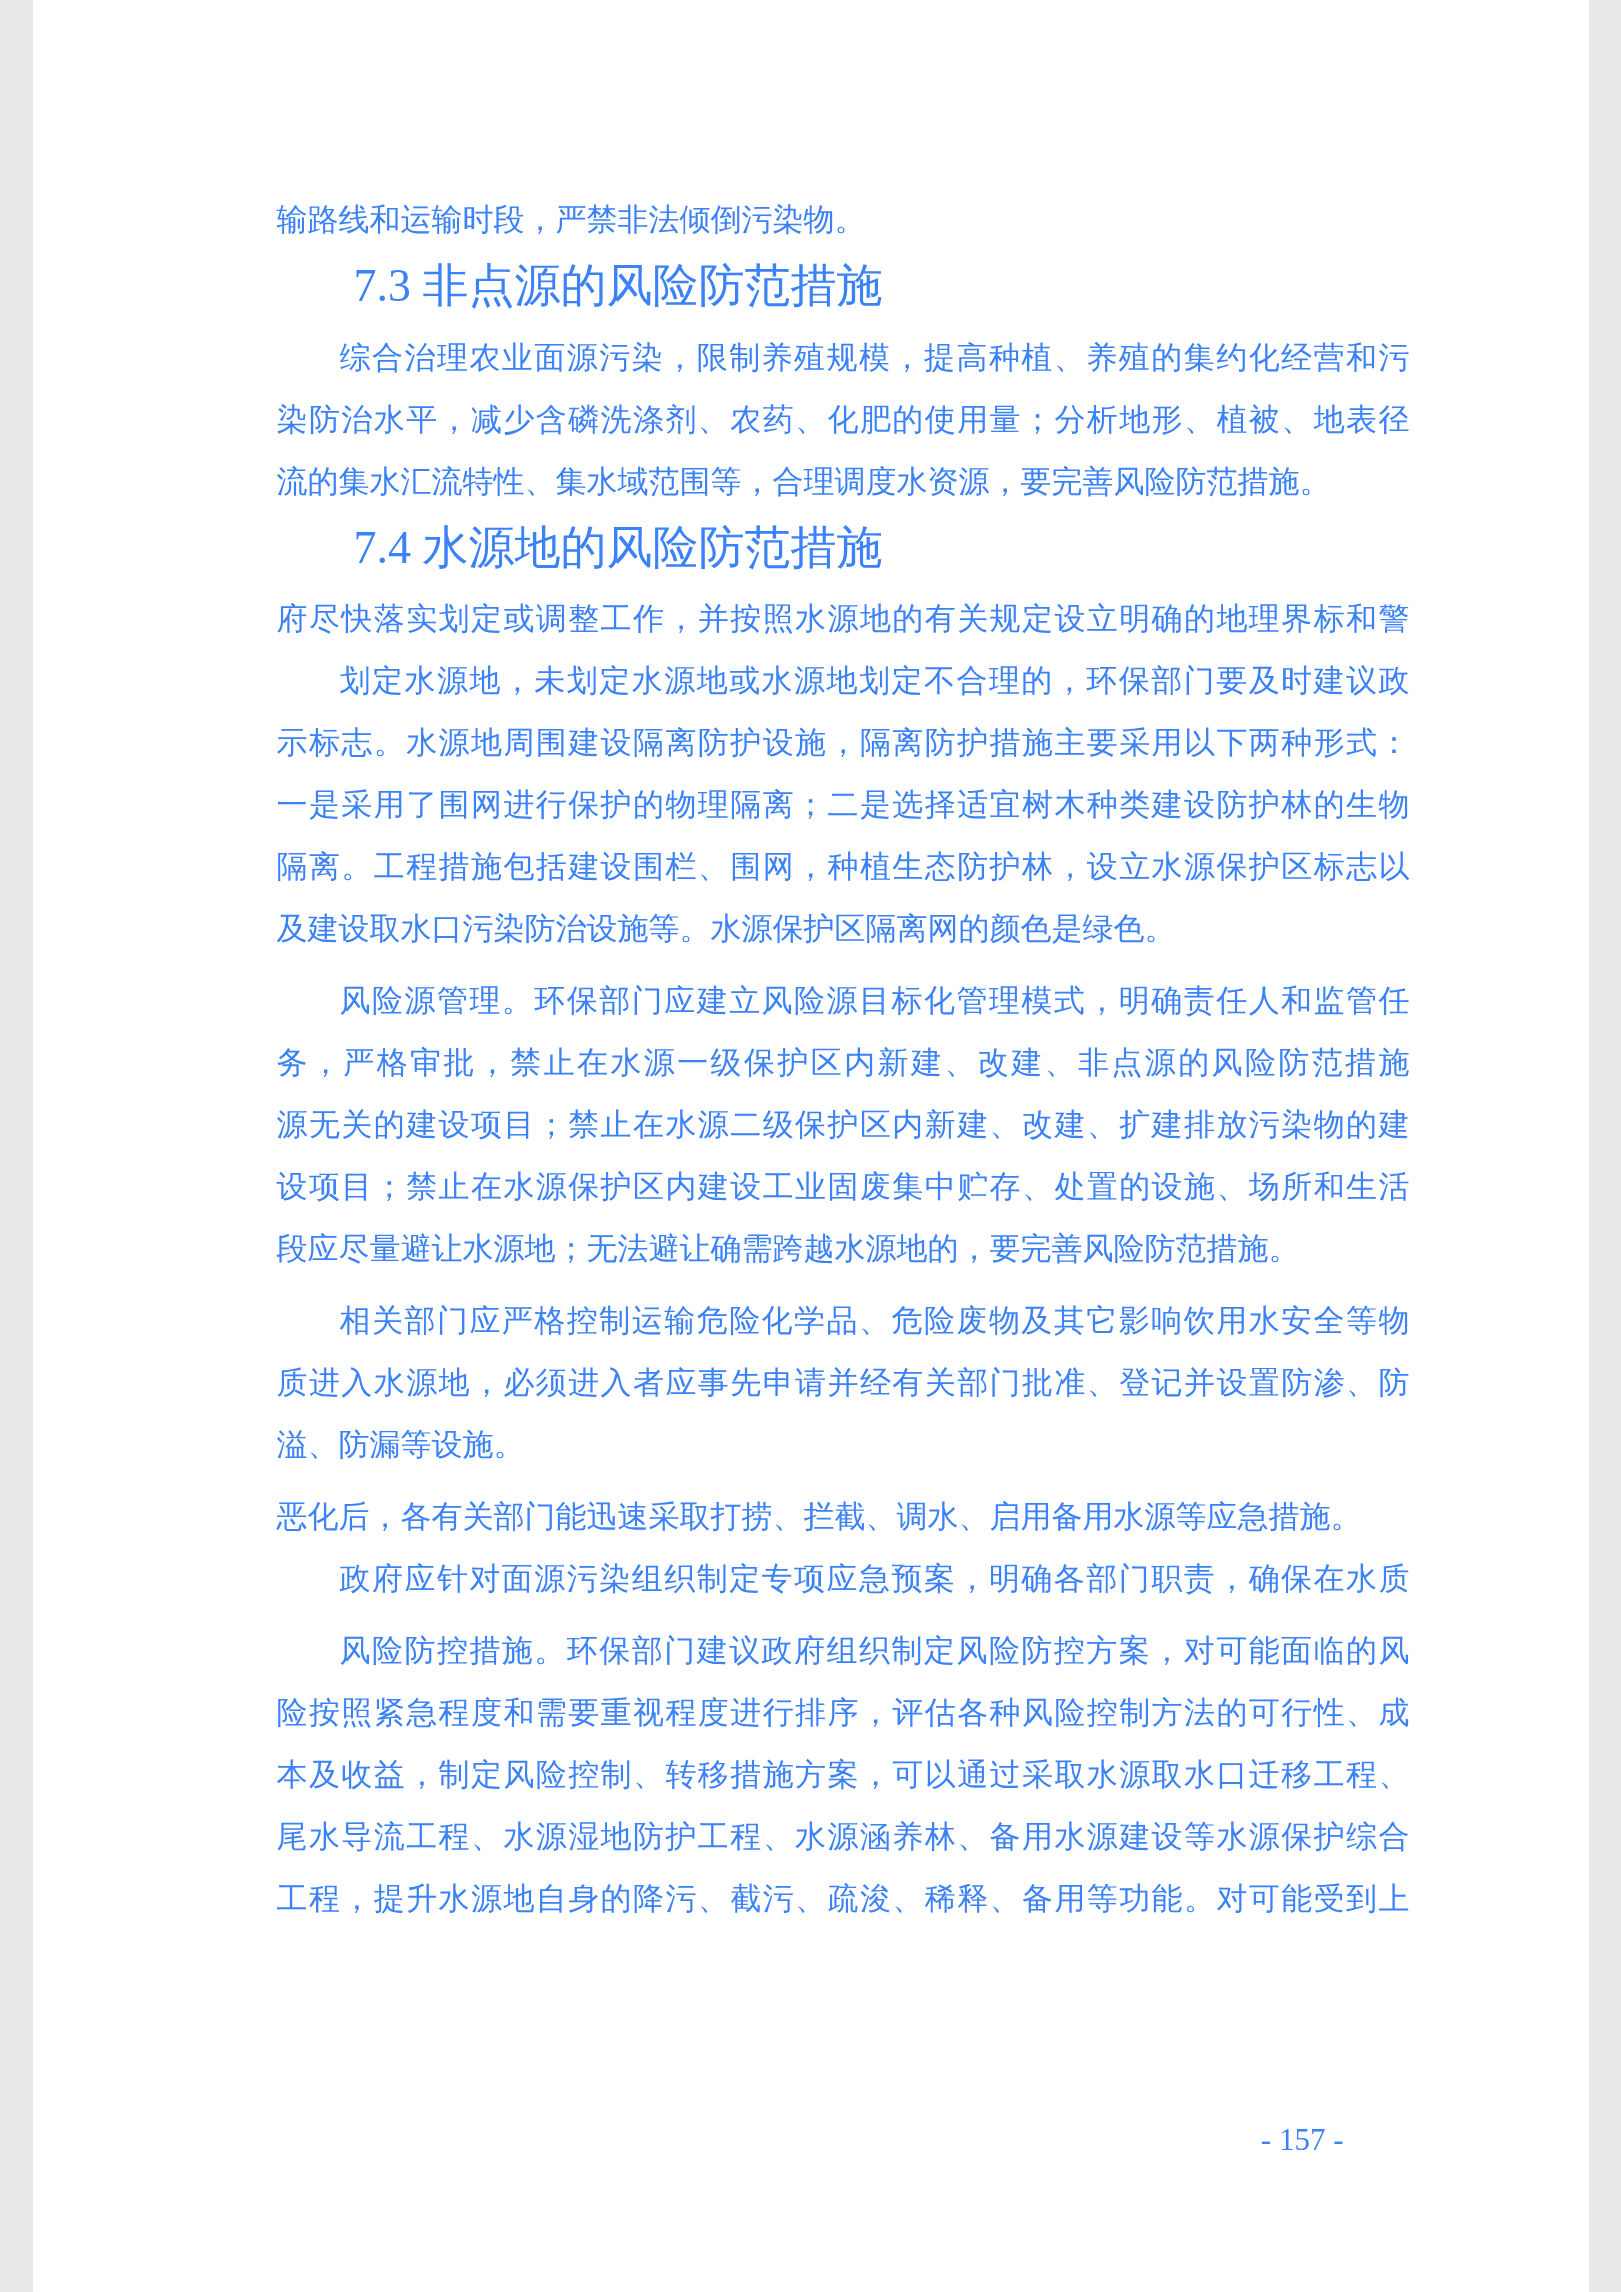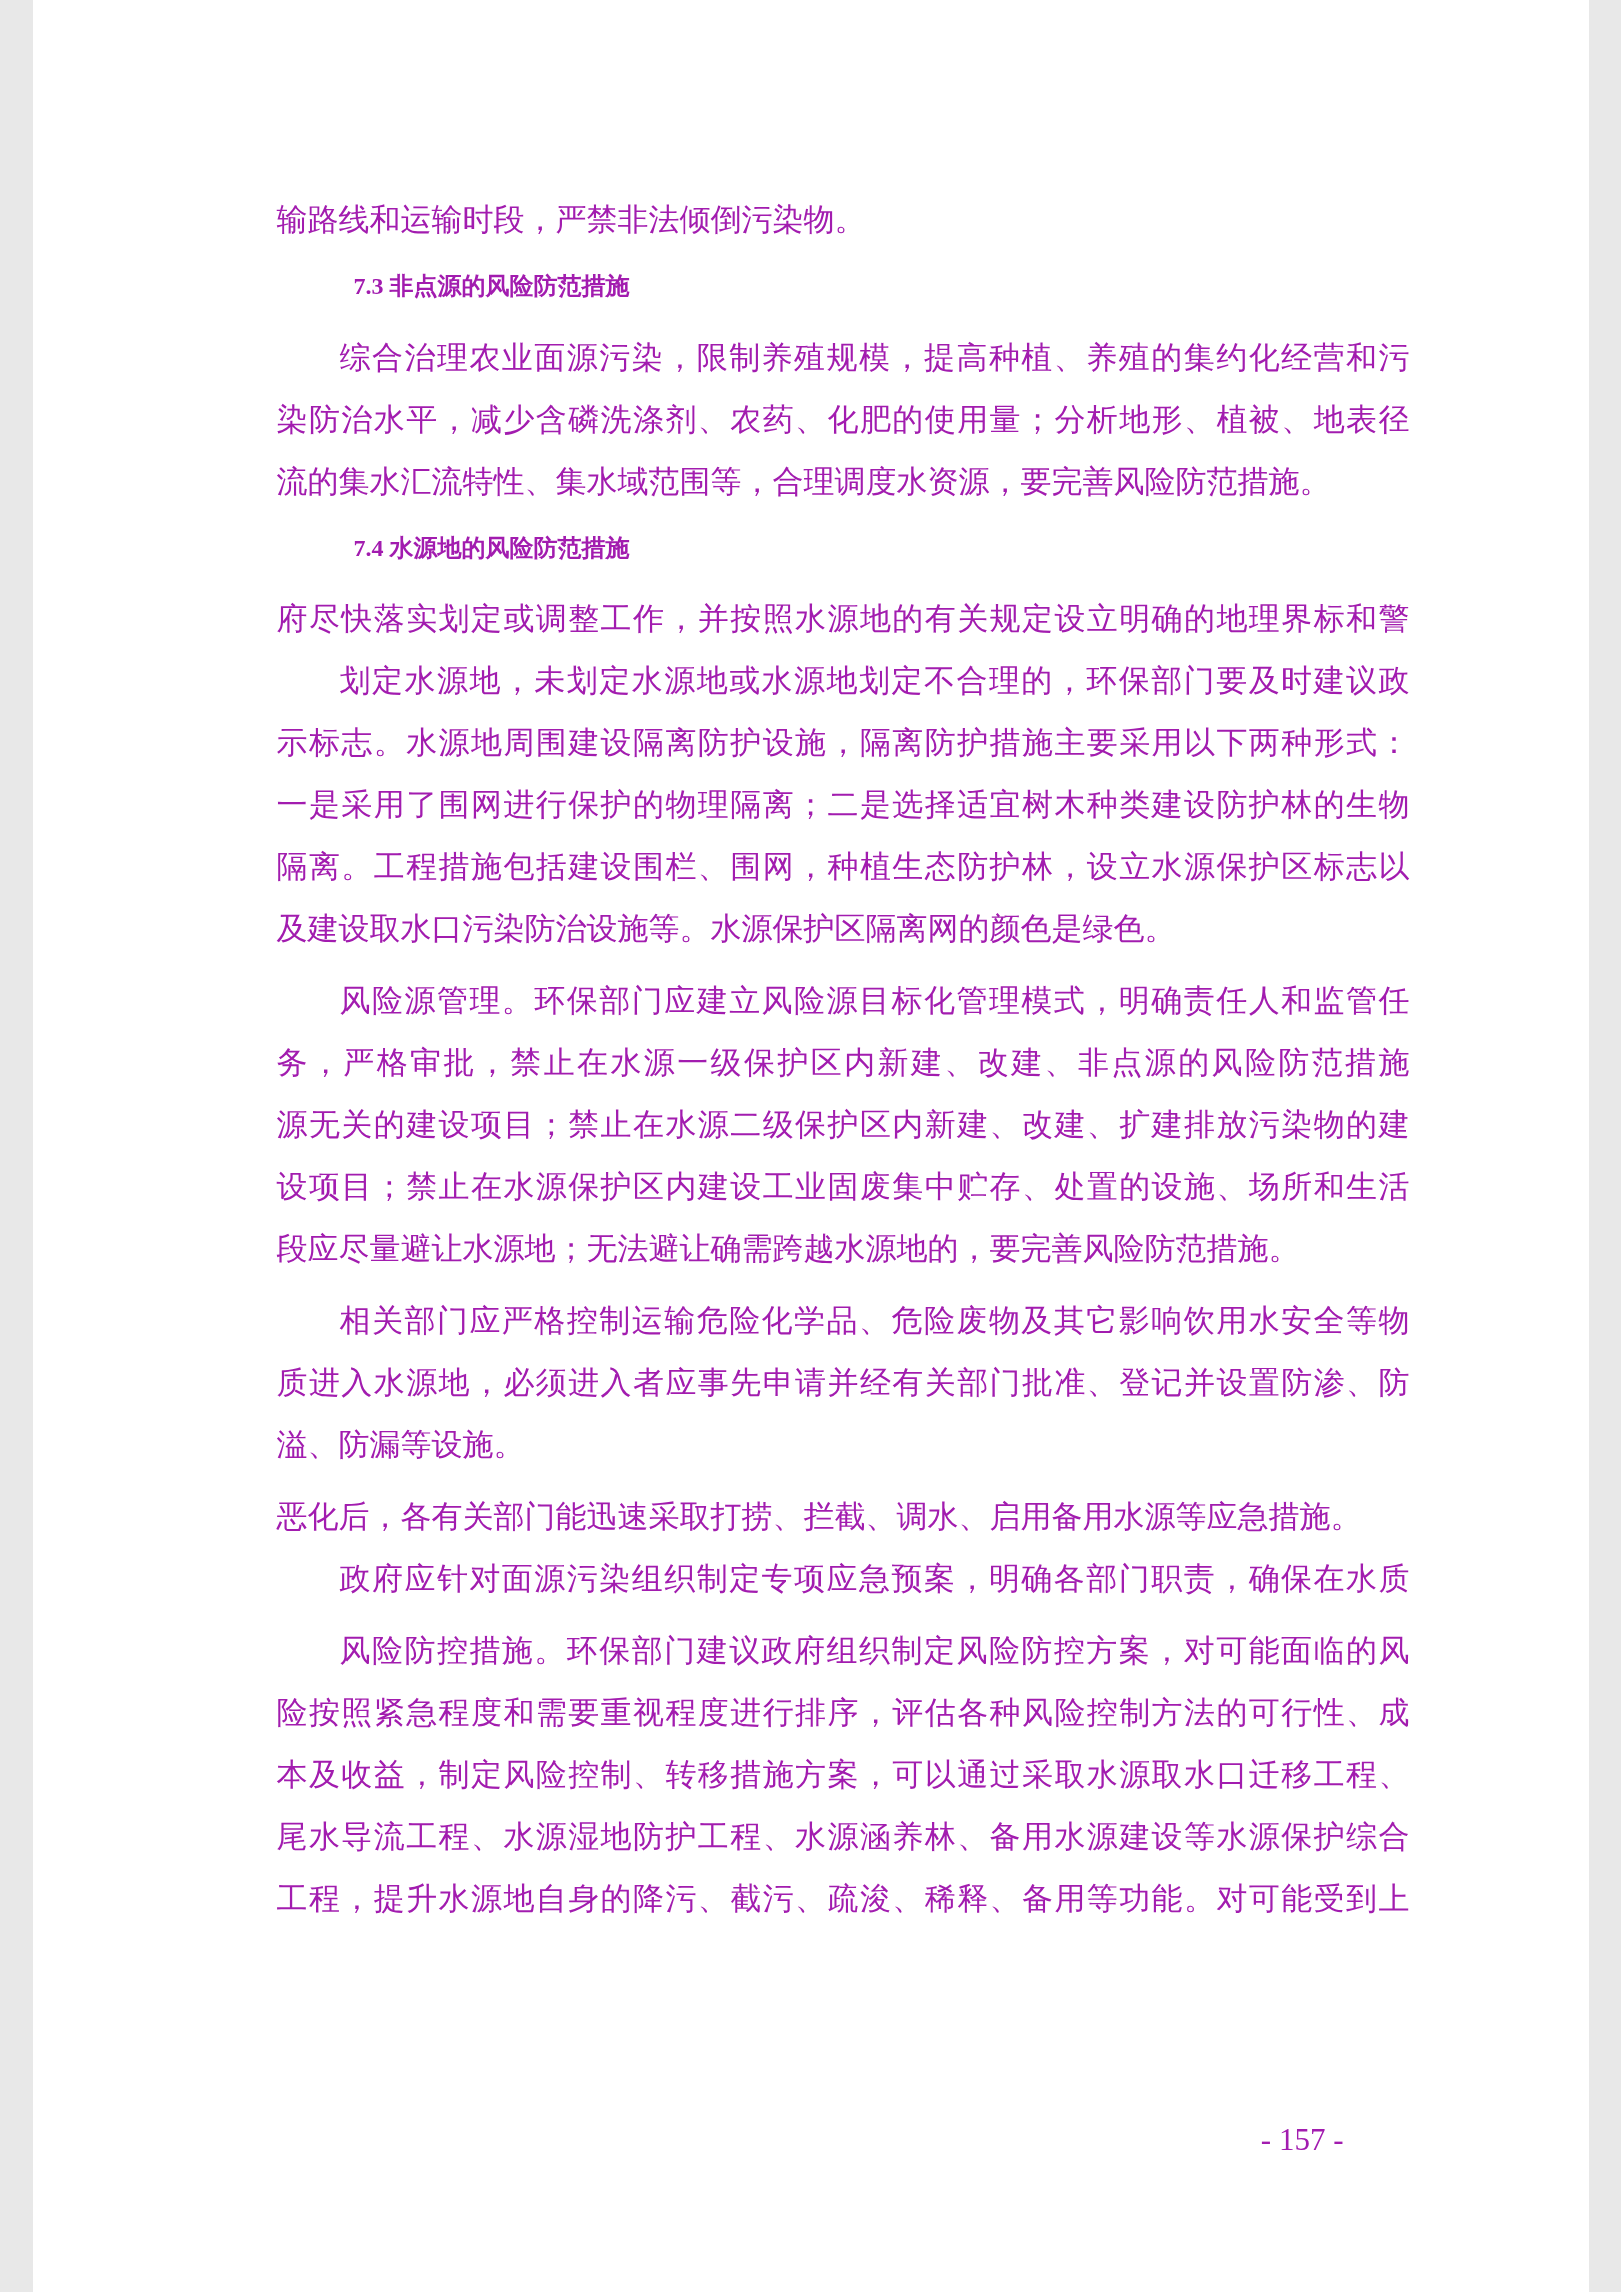--- a/index.html
+++ b/index.html
@@ -1,20 +1,20 @@
 <!DOCTYPE html>
 <html><head>
 <meta charset="utf-8">
 <style>
   html,body{margin:0;padding:0;background:#e8e8e8;}
   .page{
     position:relative;
     width:1556px;height:2293px;
     background:#ffffff;
-    color:#a21caf;
+    color:#3b82f6;
     font-family:"Liberation Serif","DejaVu Serif",serif;
     margin:0 auto;
     overflow:hidden;
   }
   .content{
     position:absolute;
     left:244px;top:189px;
     width:1133px;
   }
   .para{margin:9.8px 0 0 0;}
@@ -24,22 +24,22 @@
     line-height:62px;
     white-space:nowrap;
   }
   .line.just{
     text-align:justify;
     text-align-last:justify;
     white-space:normal;
   }
   .line.first{padding-left:63px;}
   .heading{
-    font-size:24px;
-    font-weight:bold;
+    font-size:46px;
+    font-weight:normal;
     line-height:62px;
     margin:3.9px 0 0 0;
     padding-left:77px;
     white-space:nowrap;
   }
   .page-number{
     position:absolute;
     right:245px;
     top:2109px;
     font-size:31px;

